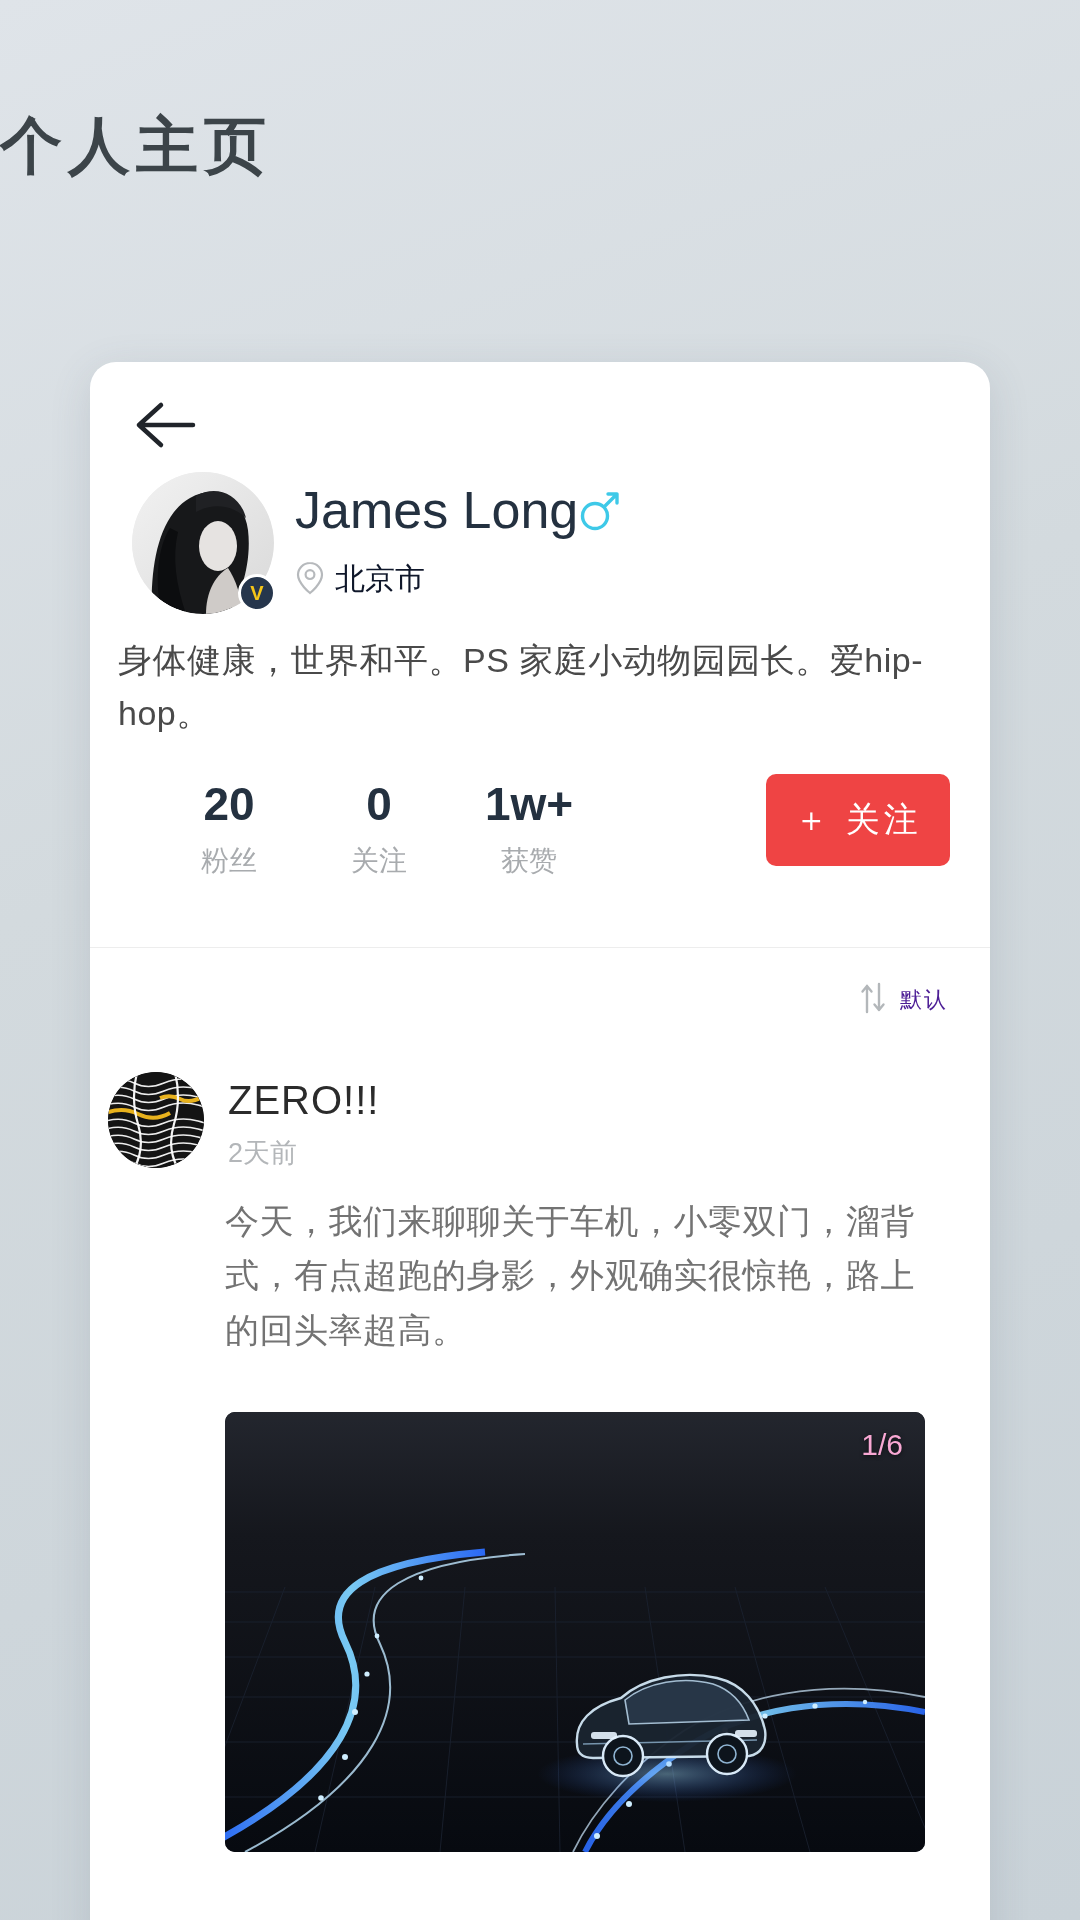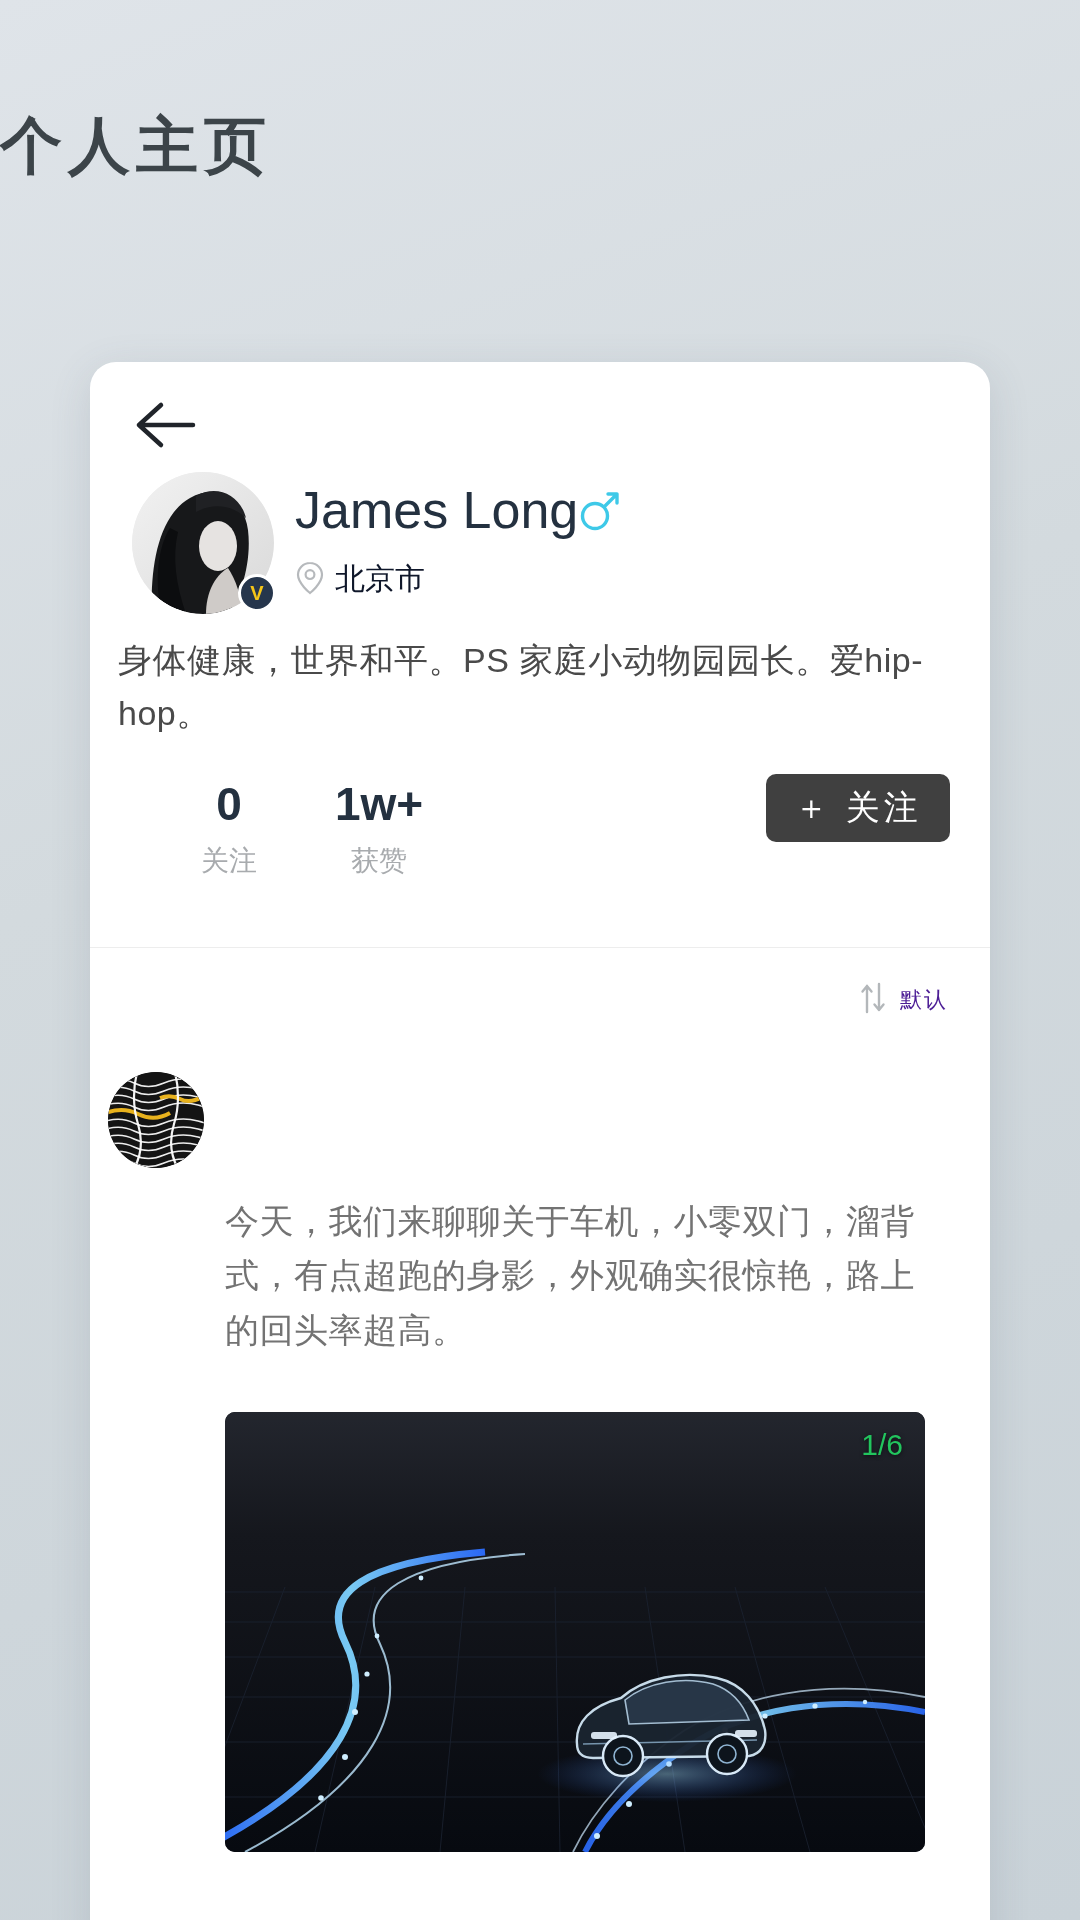--- a/index.html
+++ b/index.html
@@ -91,22 +91,22 @@
   .stat{
     position:absolute; top:0; text-align:center; width:150px;
   }
   .stat:nth-of-type(1){ left:22px; }
   .stat:nth-of-type(2){ left:172px; }
   .stat:nth-of-type(3){ left:322px; }
   .stat-num{ font-size:46px; font-weight:700; color:#243140; line-height:1.05; }
   .stat-lbl{ font-size:28px; color:#a8abae; margin-top:14px; }
   .follow-btn{
     position:absolute; right:2px; top:-6px;
-    width:184px; height:68px; border-radius:10px;
-    background:#404040; border:none;
+    width:184px; height:92px; border-radius:10px;
+    background:#ef4444; border:none;
     color:#fff; font-size:34px; letter-spacing:4px;
     display:flex; align-items:center; justify-content:center;
     cursor:pointer; font-family:inherit;
   }
 
   .divider{
     position:absolute; left:0; top:585px; width:900px; height:1px;
     background:#ededed;
   }
 
@@ -133,21 +133,21 @@
     font-size:34px; line-height:1.6; color:#737373; letter-spacing:.5px;
   }
 
   .post-img{
     position:absolute; left:135px; top:340px;
     width:700px; height:440px; border-radius:10px; overflow:hidden;
     background:#080c14;
   }
   .img-count{
     position:absolute; right:22px; top:16px;
-    font-size:30px; color:#22c55e; font-weight:500;
+    font-size:30px; color:#f9a8d4; font-weight:500;
     text-shadow:0 1px 4px rgba(0,0,0,.6);
   }
 
   
   .actions{
     position:absolute; left:0; top:820px; width:900px; height:120px;
     display:flex; align-items:center;
   }
 </style>
 </head>
@@ -212,20 +212,24 @@
             </svg>
           </span>
           <span class="loc-txt">北京市</span>
         </div>
       </div>
     </div>
 
     <div class="bio">身体健康，世界和平。PS 家庭小动物园园长。爱hip-hop。</div>
 
     <div class="stats">
+      <div class="stat">
+        <div class="stat-num">20</div>
+        <div class="stat-lbl">粉丝</div>
+      </div>
       <div class="stat">
         <div class="stat-num">0</div>
         <div class="stat-lbl">关注</div>
       </div>
       <div class="stat">
         <div class="stat-num">1w+</div>
         <div class="stat-lbl">获赞</div>
       </div>
       <button class="follow-btn">＋ 关注</button>
     </div>
@@ -270,20 +274,24 @@
                 <path d="M-5 42 Q14 34 30 42 T62 41"></path>
                 <path d="M52 26 Q62 22 72 27 T94 25"></path>
               </g>
               <g stroke="#ffffff" stroke-width="2.2" fill="none" opacity=".95">
                 <path d="M30 -4 Q22 26 30 52 T24 100"></path>
                 <path d="M66 -4 Q74 26 66 52 T72 100"></path>
               </g>
             </g>
           </svg>
         </div>
+        <div class="post-meta">
+          <div class="post-name">ZERO!!!</div>
+          <div class="post-time">2天前</div>
+        </div>
       </div>
 
       <div class="post-text">今天，我们来聊聊关于车机，小零双门，溜背式，有点超跑的身影，外观确实很惊艳，路上的回头率超高。</div>
 
       <div class="post-img">
         <svg width="700" height="440" viewBox="0 0 700 440" preserveAspectRatio="none">
           <defs>
             <linearGradient id="sky" x1="0" y1="0" x2="0" y2="1">
               <stop offset="0" stop-color="#23262e"></stop>
               <stop offset="0.28" stop-color="#15171d"></stop>

